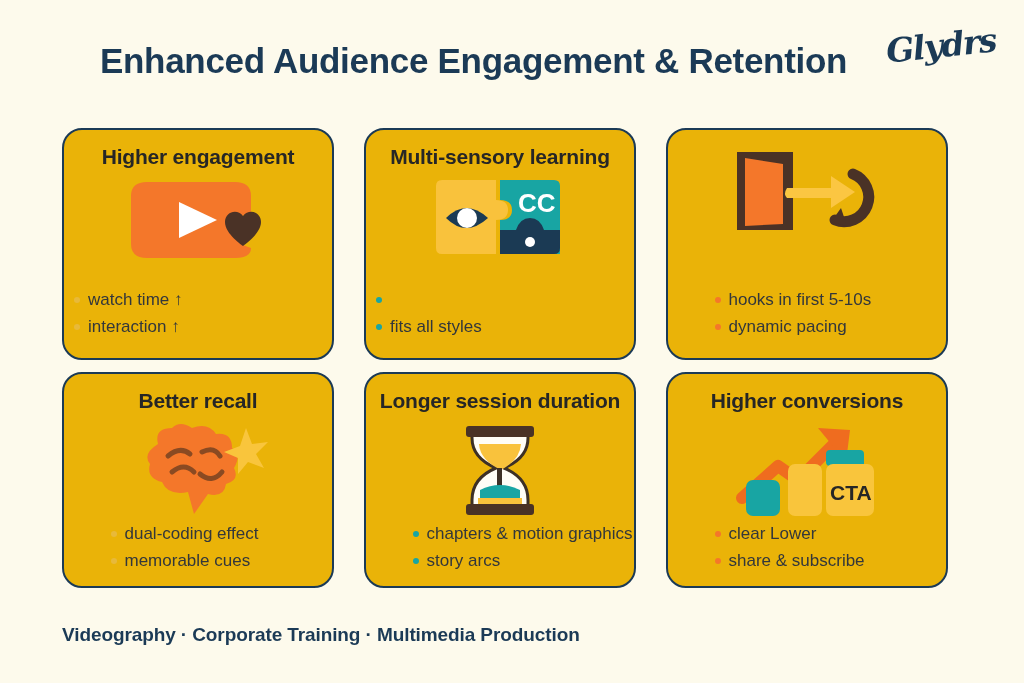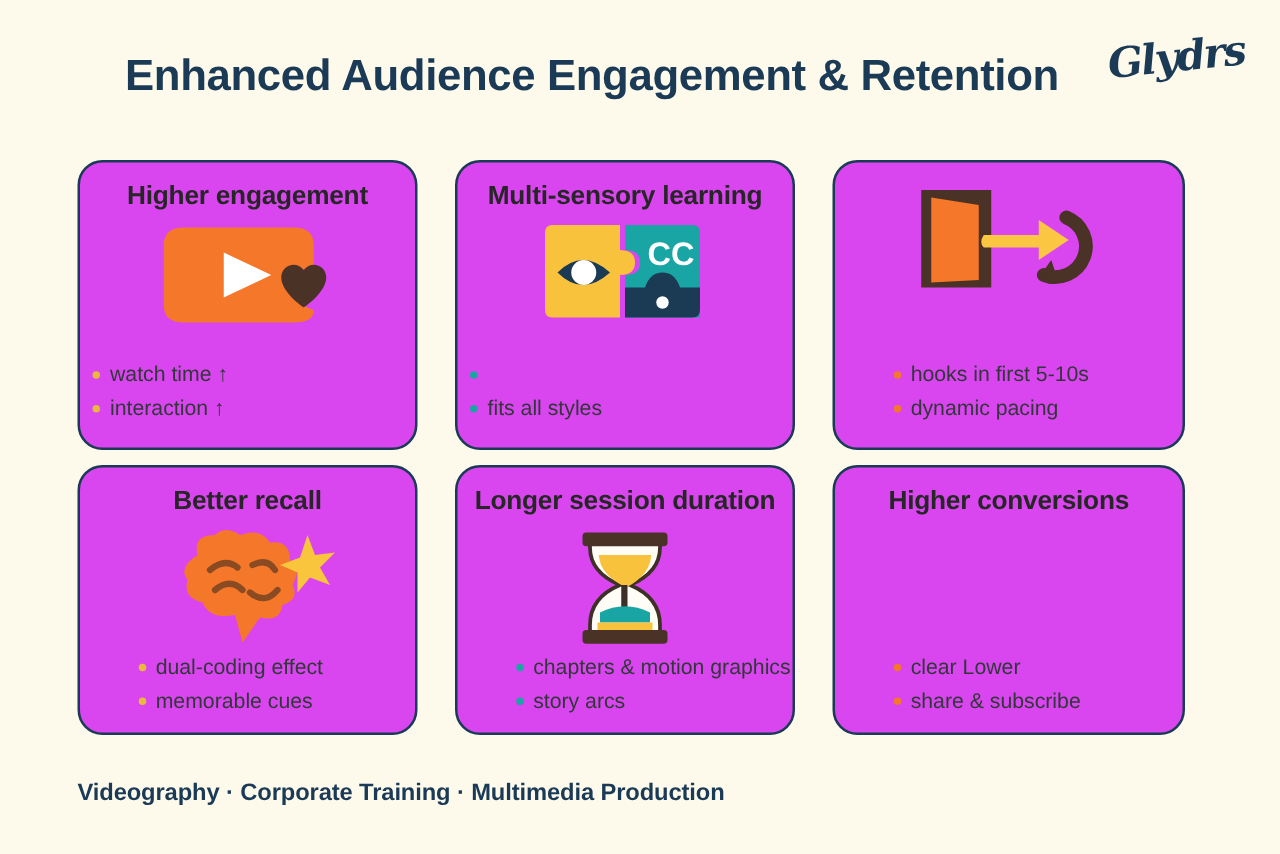--- a/index.html
+++ b/index.html
@@ -50,21 +50,21 @@
     left: 62px; top: 128px;
     width: 890px;
     display: grid;
     grid-template-columns: 272px 272px 282px;
     grid-template-rows: 232px 216px;
     column-gap: 30px;
     row-gap: 12px;
   }
   .card {
     position: relative;
-    background: #d946ef;
+    background: #eab308;
     border: 2px solid #1B3A56;
     border-radius: 20px;
     display: flex;
     flex-direction: column;
     align-items: center;
     padding-top: 12px;
   }
   .card-title {
     font-size: 21px;
     font-weight: bold;
@@ -232,20 +232,35 @@
       </div>
       <div class="card-title" style="order:1">Longer session duration</div>
       <ul class="bullets bl-left" style="order:3">
         <li><span class="dot" style="background:#18A5A3"></span><span>chapters &amp; motion graphics</span></li>
         <li><span class="dot" style="background:#18A5A3"></span><span>story arcs</span></li>
       </ul>
     </div>
 
     <div class="card pad-b-2">
       <div class="card-title">Higher conversions</div>
+      <div class="card-icon">
+        <svg width="146" height="96" viewBox="0 0 146 96">
+
+          <path d="M8 76 L44 44 L64 58 L104 18" fill="none" stroke="#EF6C1F" stroke-width="12" stroke-linecap="round" stroke-linejoin="round"></path>
+          <path d="M84 6 L116 8 L112 40 Z" fill="#EF6C1F"></path>
+
+          <rect x="12" y="58" width="34" height="36" rx="7" fill="#18A5A3"></rect>
+          <rect x="54" y="42" width="34" height="52" rx="7" fill="#F9C53C"></rect>
+
+          <path d="M96 28 L126 28 Q130 28 130 32 L130 44 L118 44 L110 52 L110 44 L96 44 Q92 44 92 40 L92 32 Q92 28 96 28 Z" fill="#18A5A3"></path>
+
+          <rect x="92" y="42" width="48" height="52" rx="7" fill="#F9C53C"></rect>
+          <text x="96" y="78" font-family="Liberation Sans, sans-serif" font-size="21" font-weight="bold" fill="#262626">CTA</text>
+        </svg>
+      </div>
       <ul class="bullets bl-left">
         <li><span class="dot" style="background:#F4772A"></span><span>clear Lower</span></li>
         <li><span class="dot" style="background:#F4772A"></span><span>share &amp; subscribe</span></li>
       </ul>
     </div>
 
   </div>
 
   <div class="footer">Videography · Corporate Training · Multimedia Production</div>
 

